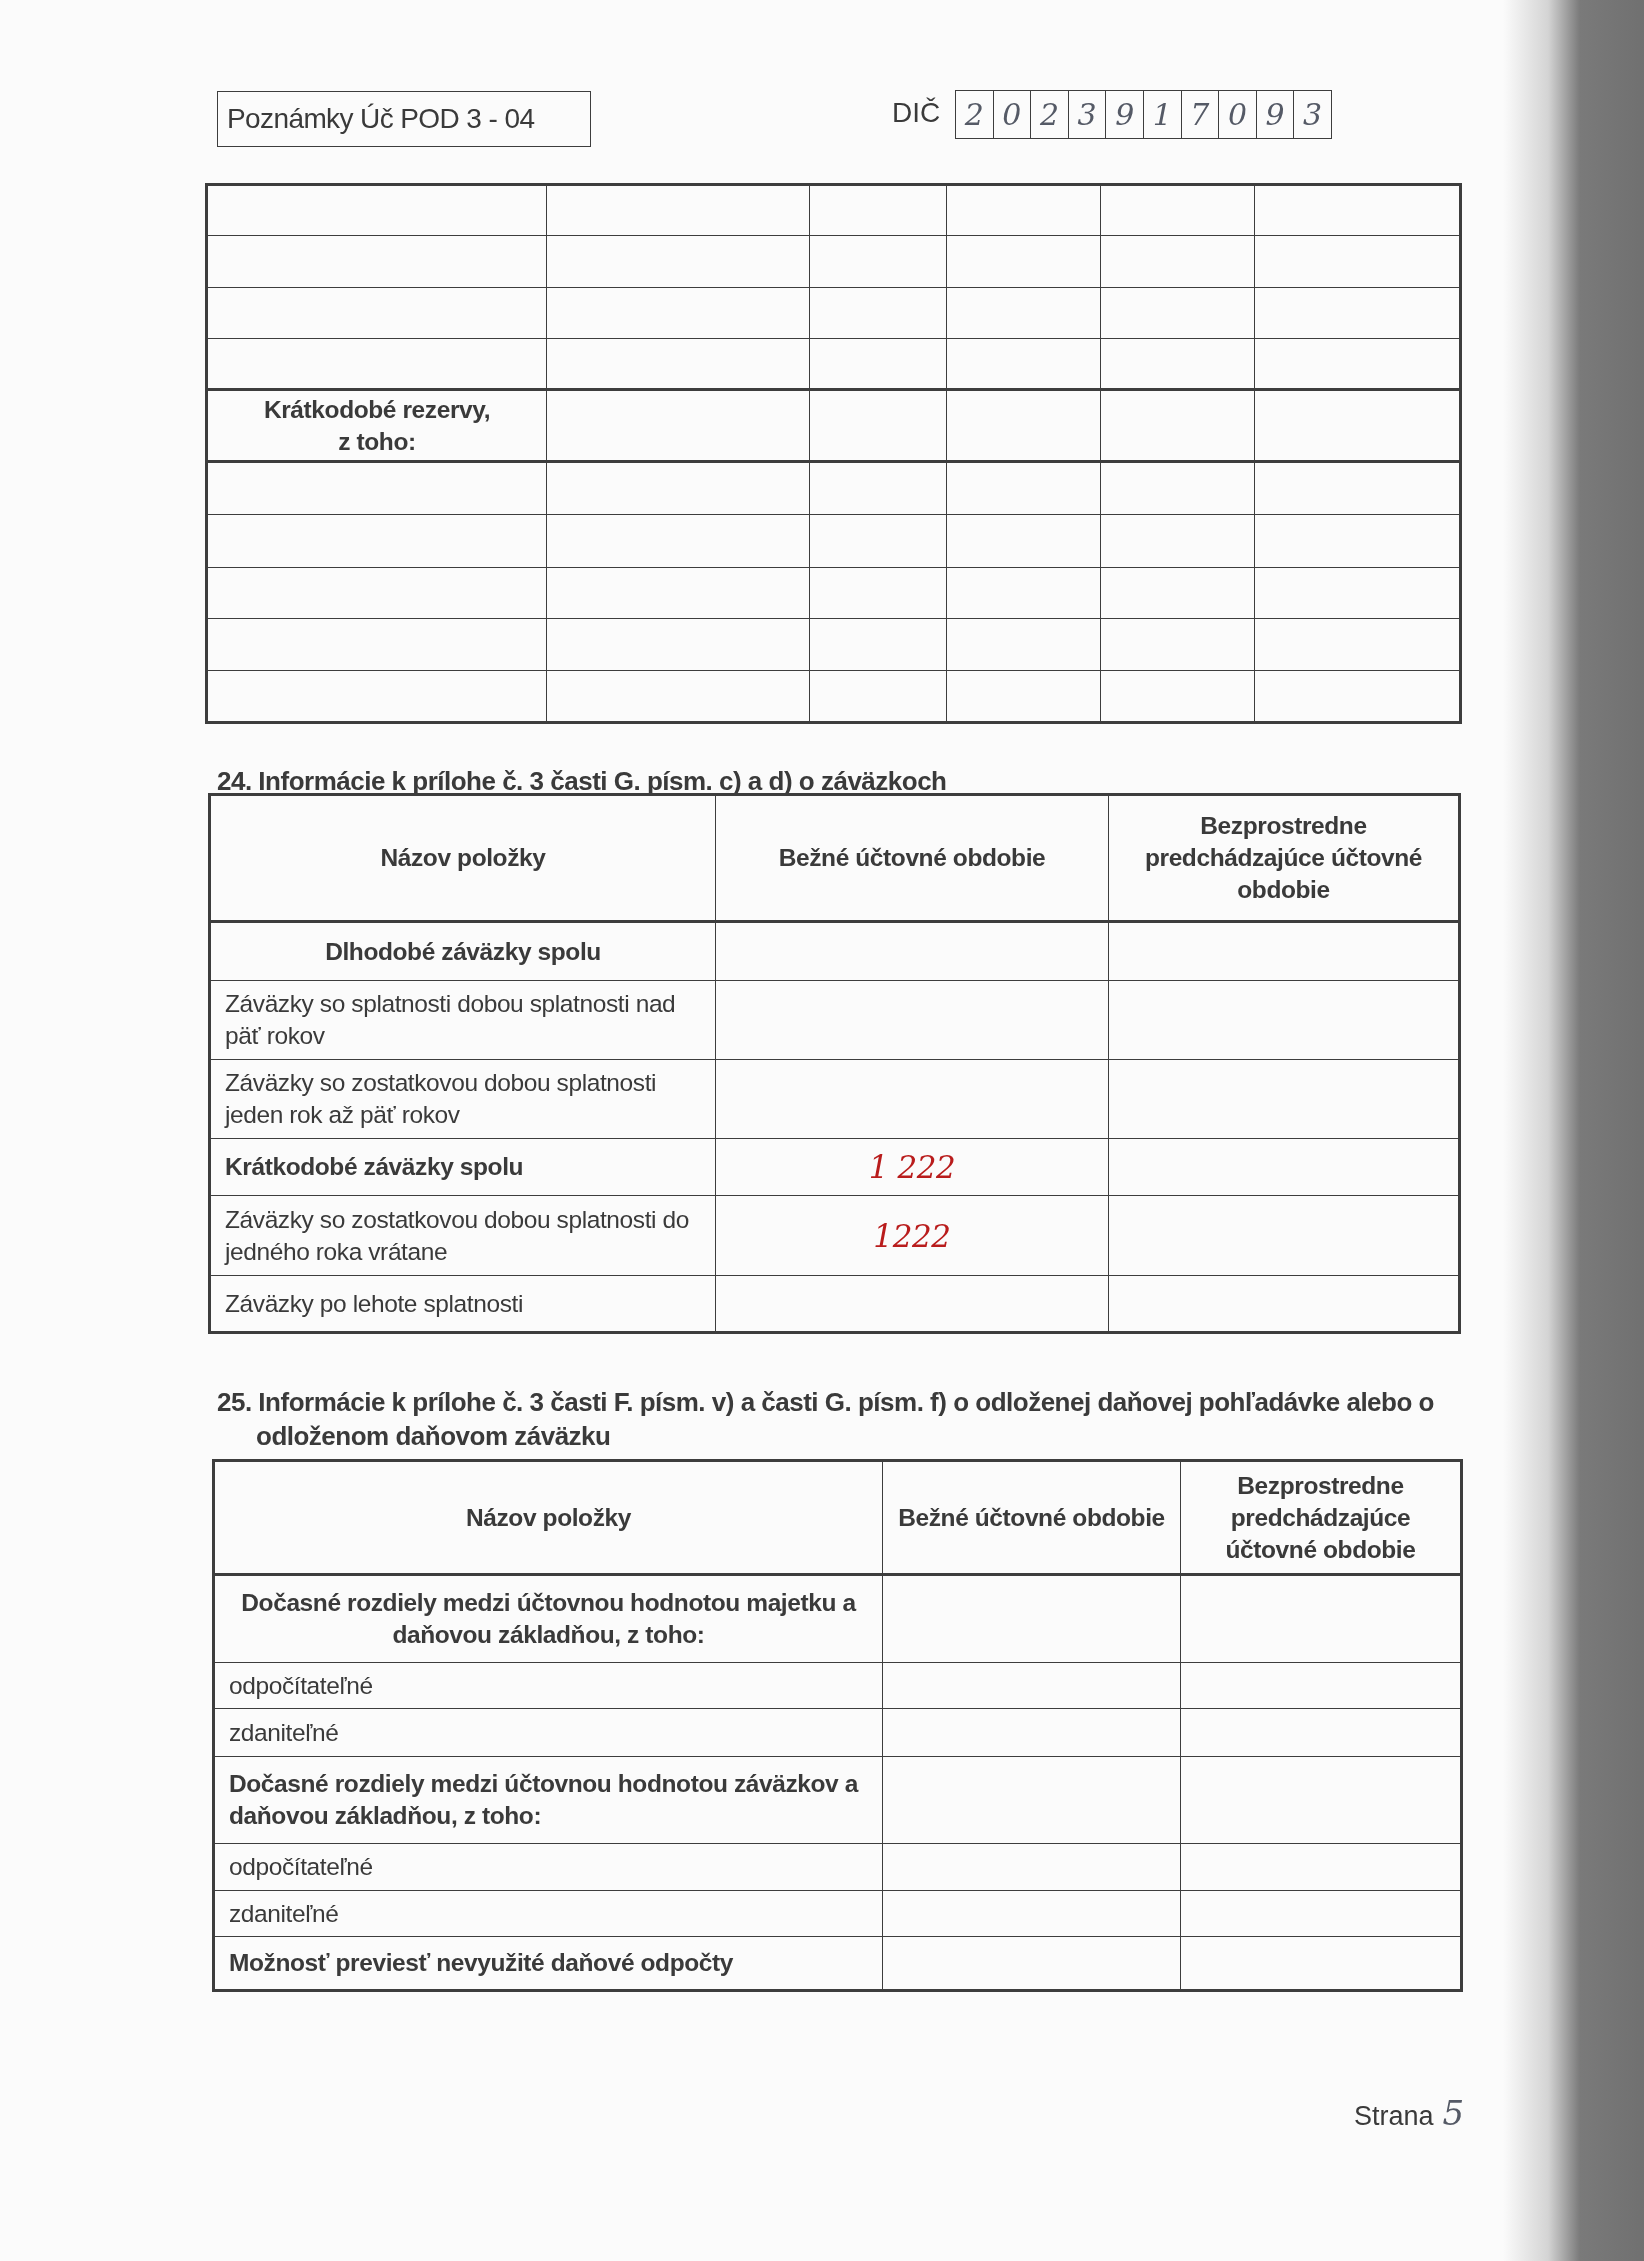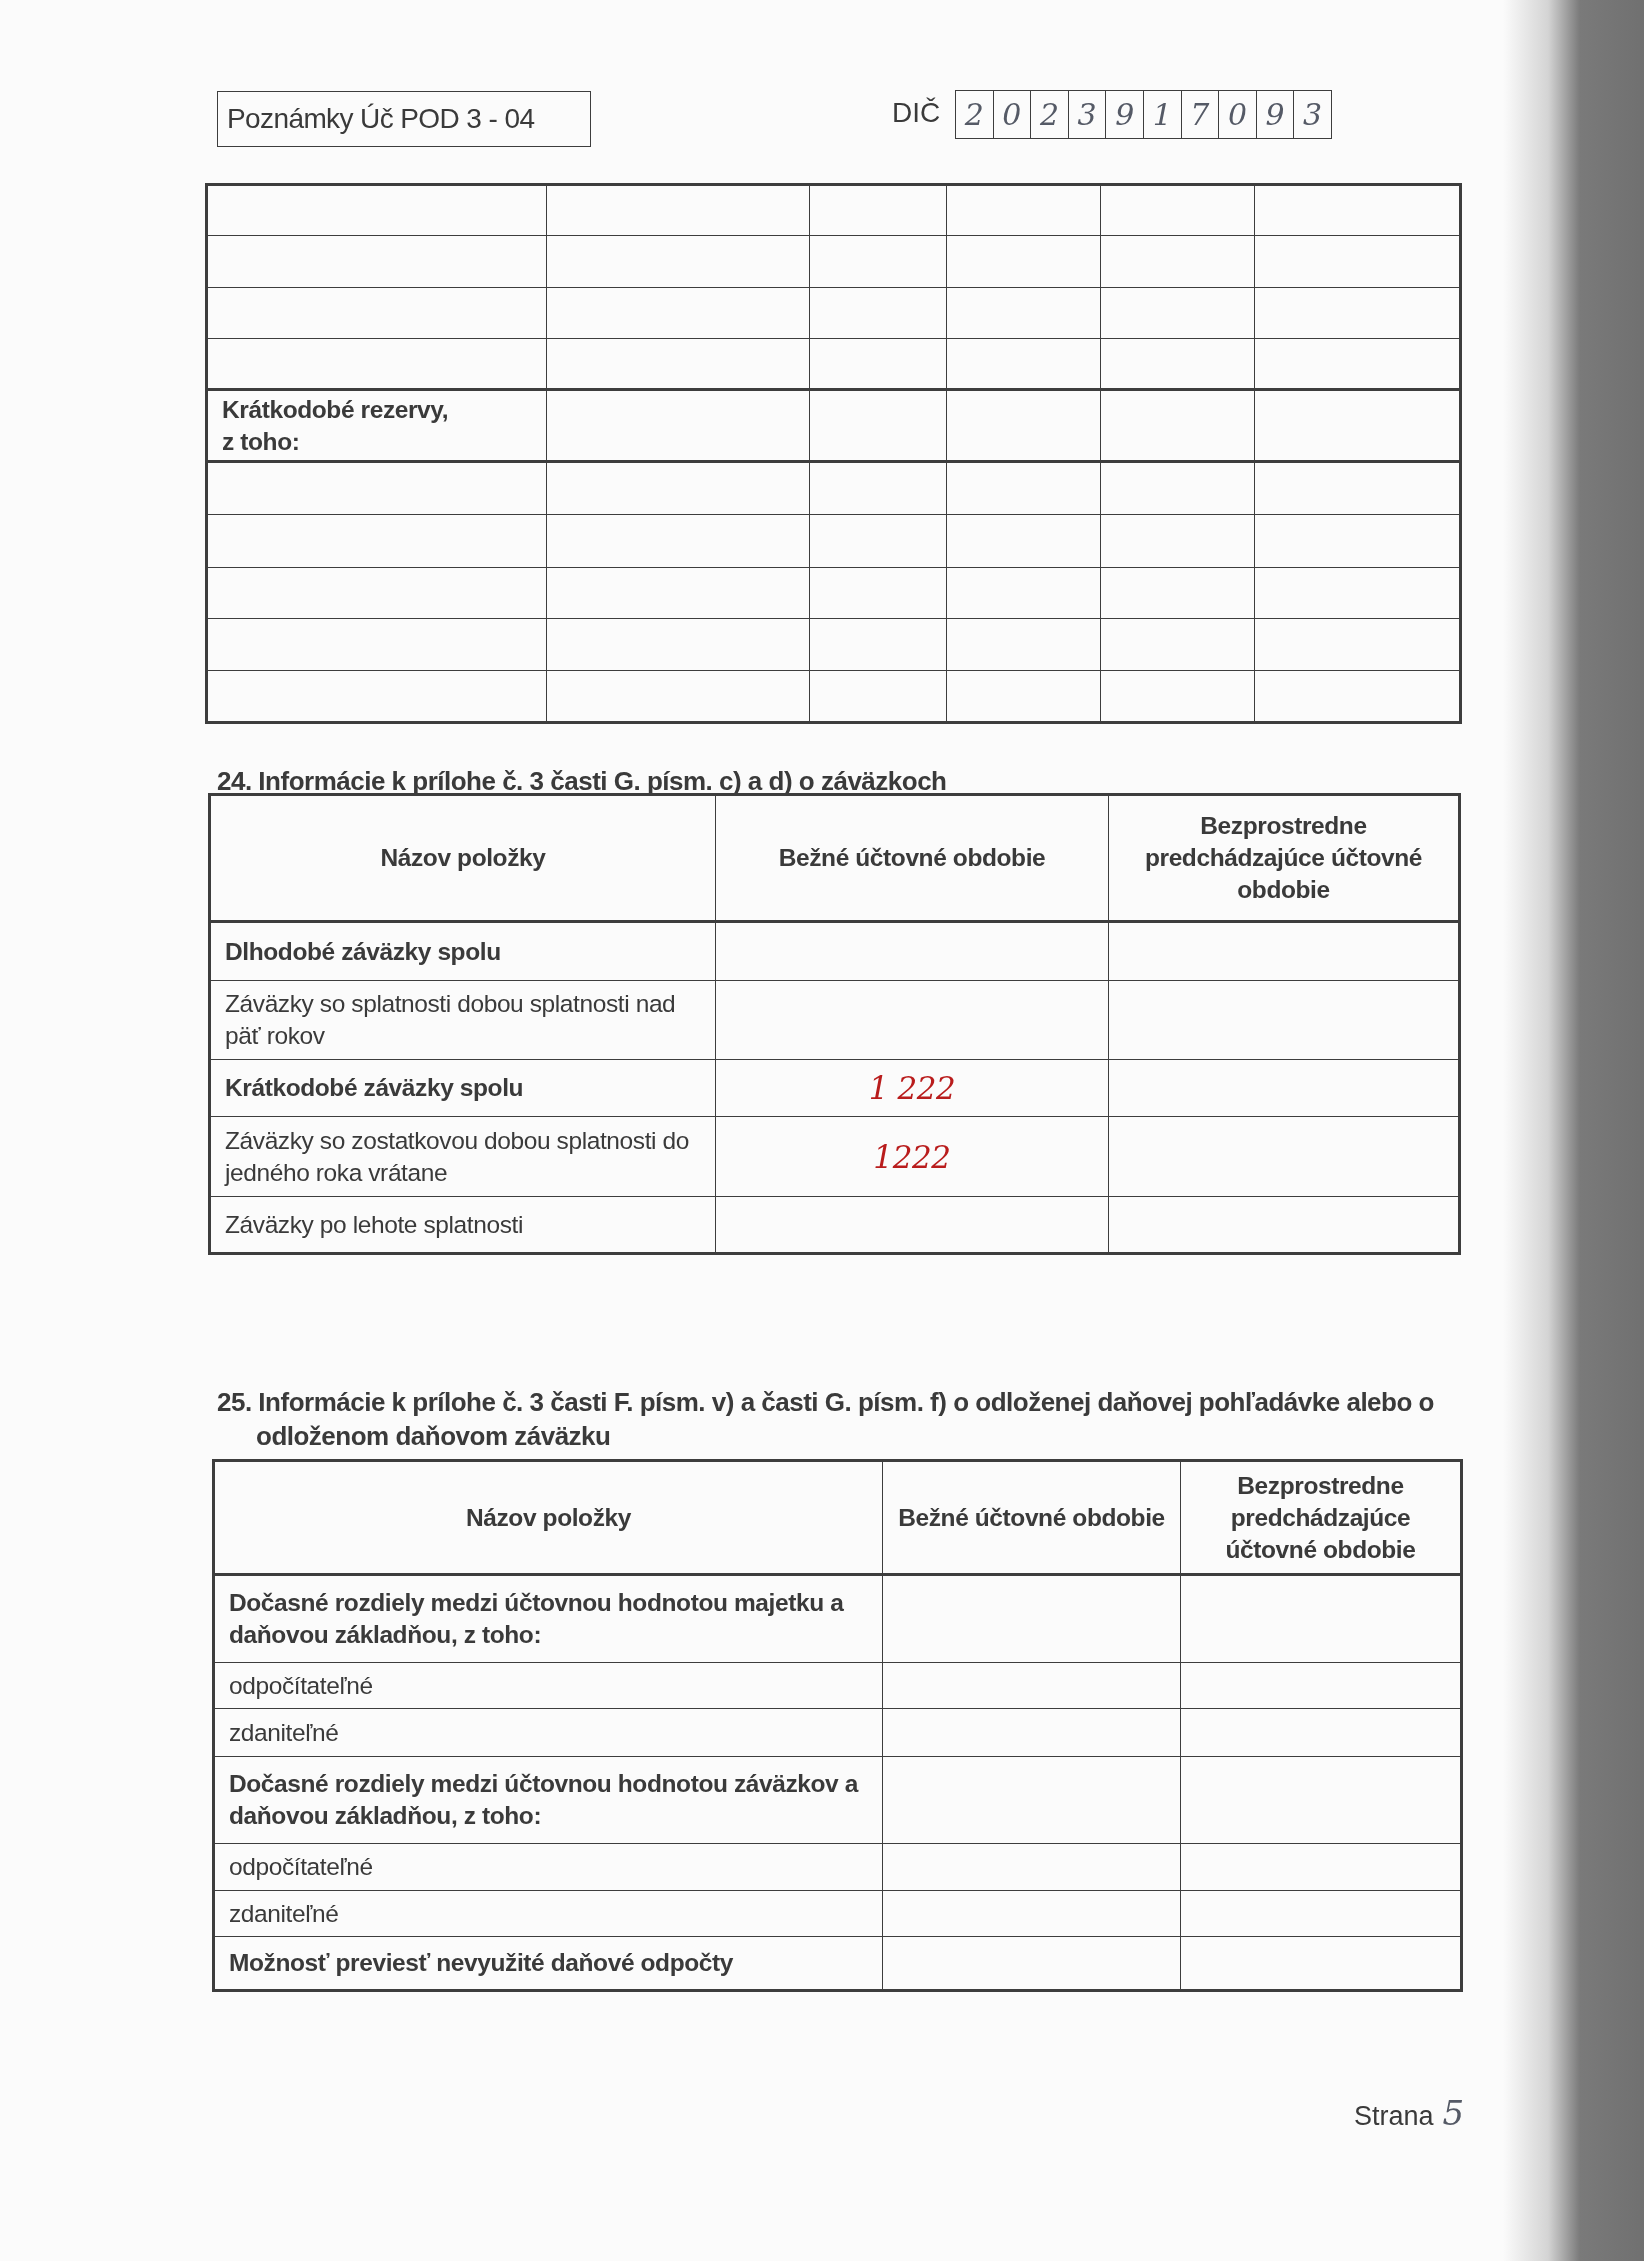--- a/index.html
+++ b/index.html
@@ -20,21 +20,21 @@
   .form-id { left: 217px; top: 91px; width: 374px; height: 56px; display: flex; align-items: center; padding-left: 9px; font-size: 28px; letter-spacing: -0.6px; }
   .dic-label { left: 892px; top: 97px; font-size: 28px; }
   .dic-box { left: 955px; top: 90px; width: 377px; height: 49px; display: flex; border: 1.9px solid #3d3d3d; box-sizing: border-box; }
   .dic-cell { flex: 1; border-left: 1.3px solid #3d3d3d; display: flex; align-items: center; justify-content: center;
     font-family: "DejaVu Serif", serif; font-style: italic; font-size: 30px; color: #555a66; }
   .dic-cell:first-child { border-left: none; }
 
   
   table { border-collapse: collapse; position: absolute; table-layout: fixed; }
   td { border: 1.3px solid #3d3d3d; padding: 0 14px; vertical-align: middle; font-size: 24.5px; line-height: 32px; letter-spacing: -0.4px; }
-  tr.thick-top td { border-top: 3.9px solid #3d3d3d; }
+  tr.thick-top td { border-top: 3.9px solid #3d3d3d; text-align: center; }
   .outer { border: 3.9px solid #3d3d3d; }
   .bold { font-weight: bold; }
   .center { text-align: center; }
   .hand { font-family: "DejaVu Serif", serif; font-style: italic; font-size: 31px; color: #b91c1c; text-align: center; }
 
   
   #t-top { left: 205px; top: 183px; width: 1254px; }
   #t-top td { height: 49px; }
 
   .section-title { font-size: 26px; font-weight: bold; letter-spacing: -0.5px; }
@@ -182,20 +182,25 @@
       <tr class="thick-top-first thick-top" style="height: 59px;">
         <td class="bold">Dlhodobé záväzky spolu</td>
         <td class="hand"></td>
         <td class="hand"></td>
       </tr>
       <tr class="thick-top-first" style="height: 79px;">
         <td>Záväzky so splatnosti dobou splatnosti nad päť rokov</td>
         <td class="hand"></td>
         <td class="hand"></td>
       </tr>
+      <tr class="thick-top-first" style="height: 79px;">
+        <td>Záväzky so zostatkovou dobou splatnosti jeden rok až päť rokov</td>
+        <td class="hand"></td>
+        <td class="hand"></td>
+      </tr>
       <tr class="thick-top-first" style="height: 57px; margin-top: 8px;">
         <td class="bold">Krátkodobé záväzky spolu</td>
         <td class="hand">1 222</td>
         <td class="hand"></td>
       </tr>
       <tr class="thick-top-first" style="height: 80px;">
         <td>Záväzky so zostatkovou dobou splatnosti do jedného roka vrátane</td>
         <td class="hand">1222</td>
         <td class="hand"></td>
       </tr>

